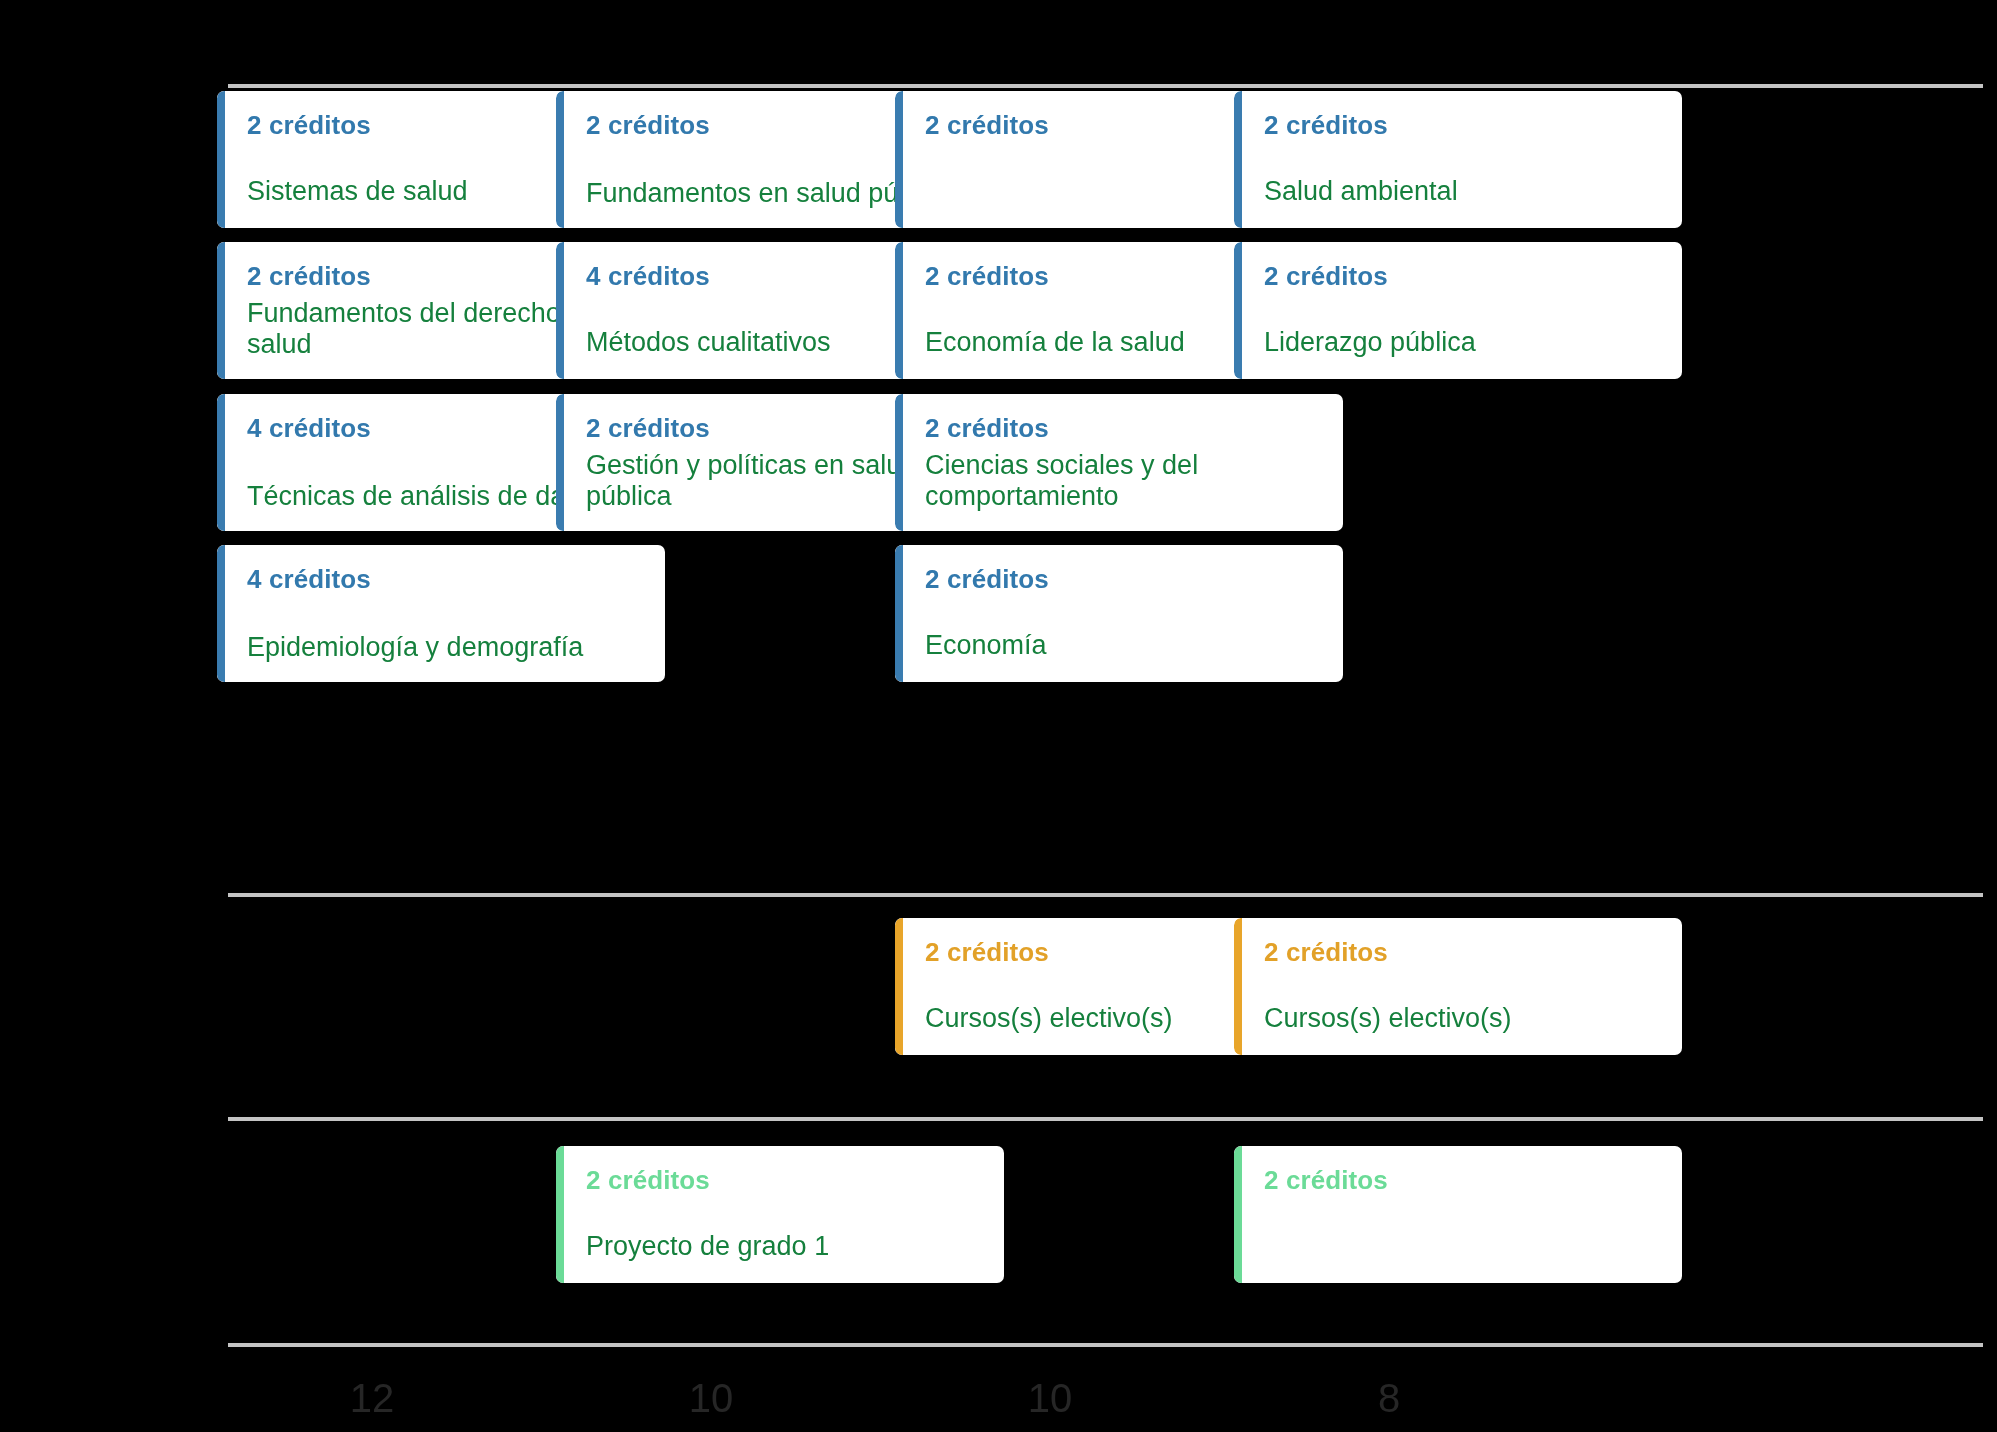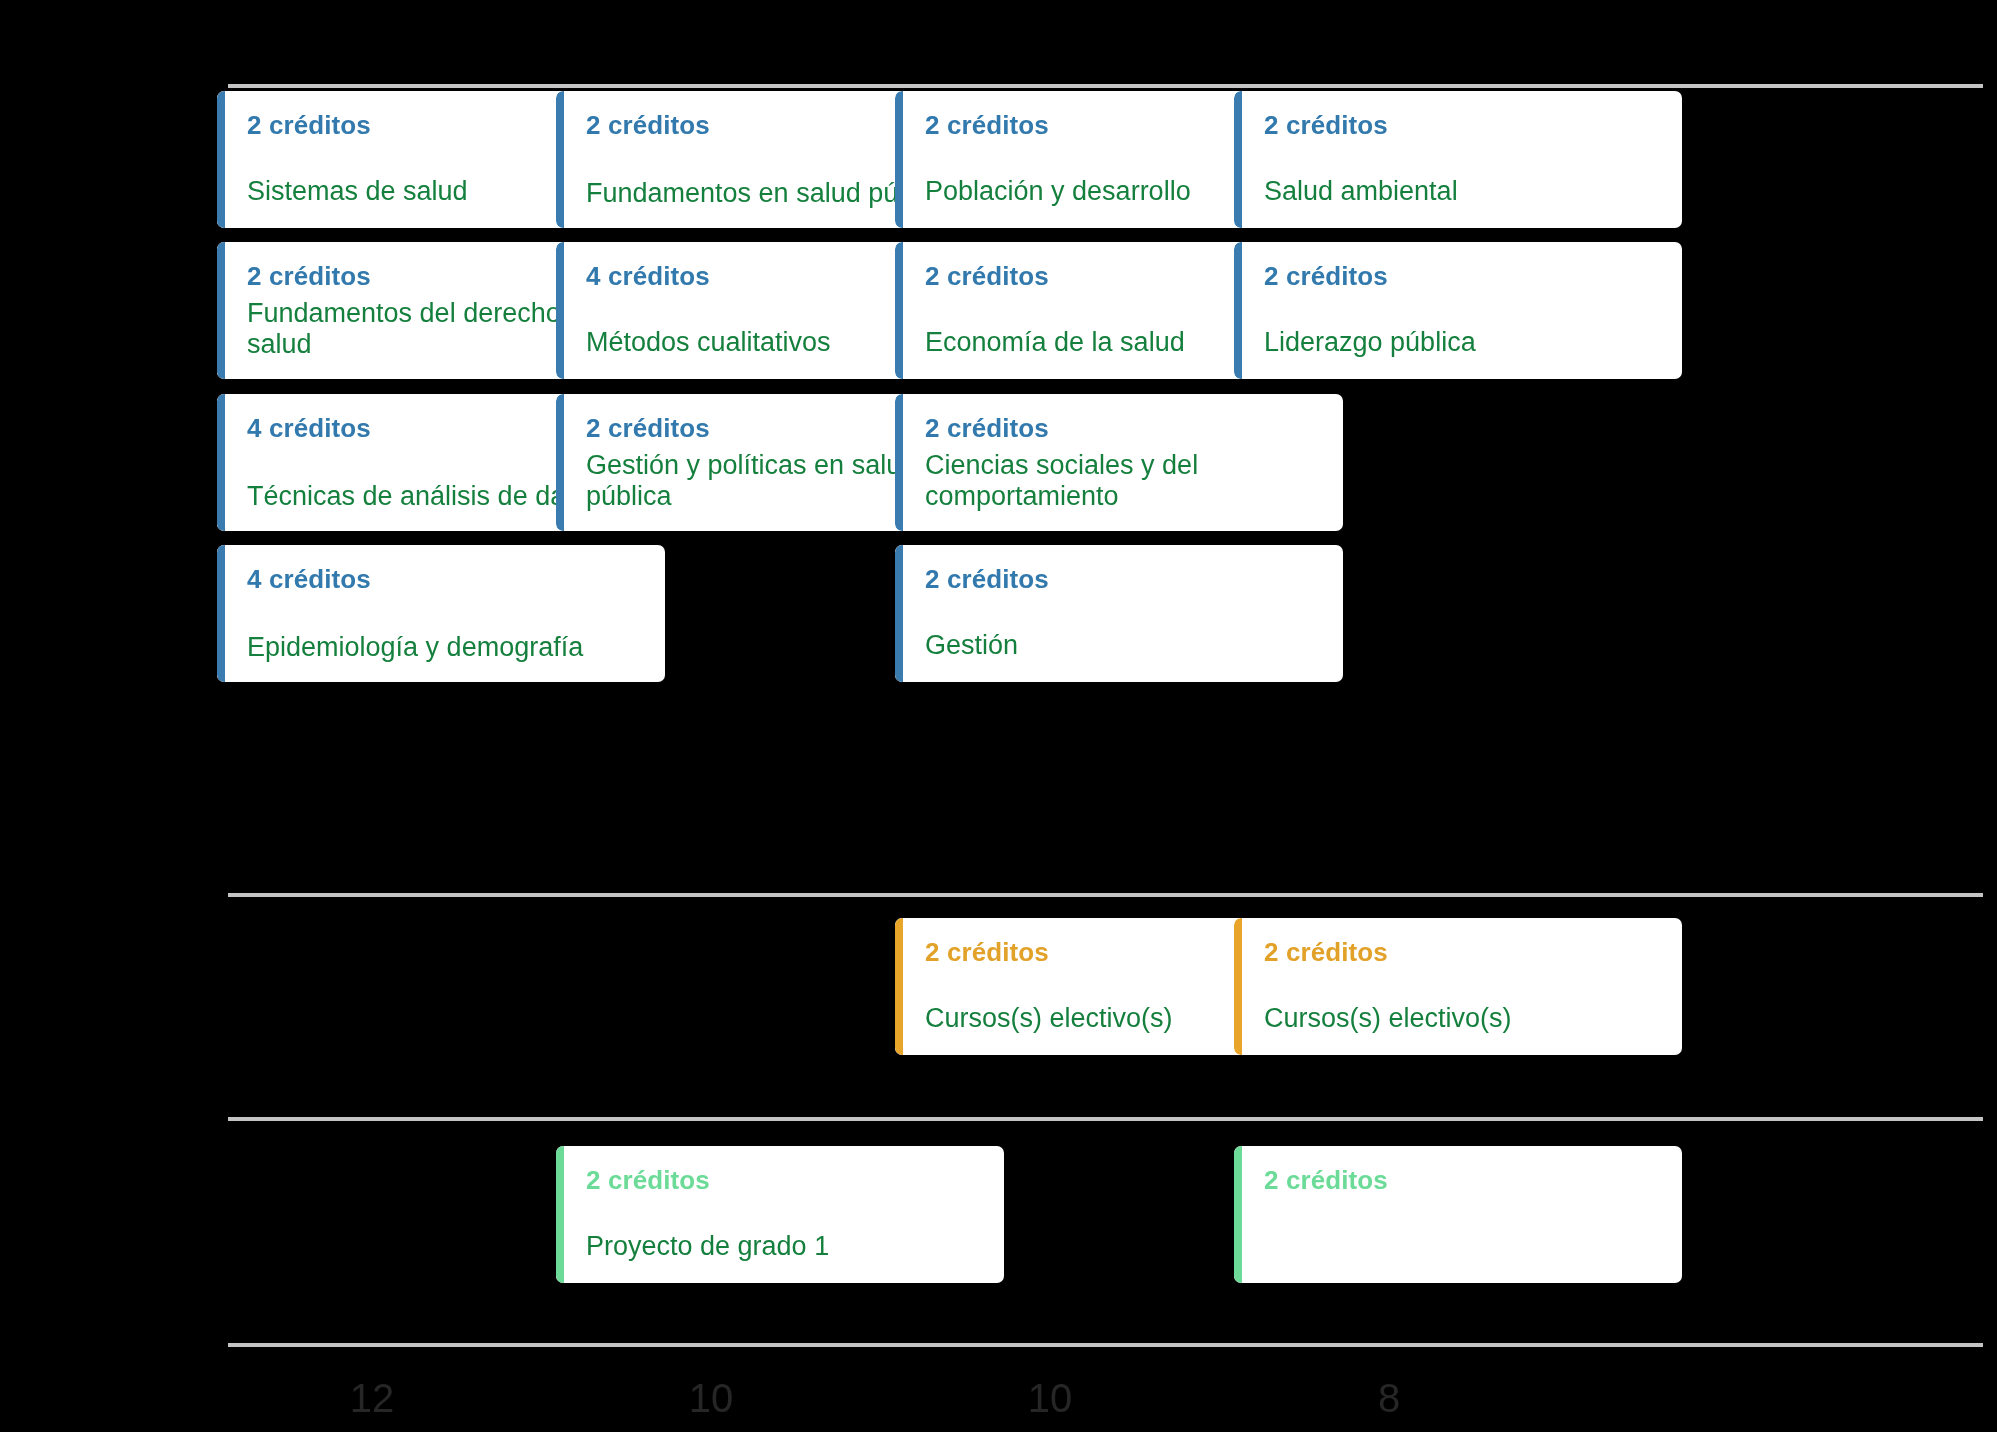--- a/index.html
+++ b/index.html
@@ -147,39 +147,38 @@
 
   <div class="card c-blue" style="left:556px; top:394px; width:448px; height:137px;">
     <span class="accent"></span>
     <span class="credits">2 créditos</span>
     <span class="cname two-line">Gestión y políticas en salud pública</span>
   </div>
 
   <div class="card c-blue" style="left:895px; top:91px;  width:448px; height:137px;">
     <span class="accent"></span>
     <span class="credits">2 créditos</span>
-    <span class="cname">Población y desarrollo</span>
   </div>
 
   <div class="card c-blue" style="left:895px; top:242px; width:448px; height:137px;">
     <span class="accent"></span>
     <span class="credits">2 créditos</span>
     <span class="cname">Economía de la salud</span>
   </div>
 
   <div class="card c-blue" style="left:895px; top:394px; width:448px; height:137px;">
     <span class="accent"></span>
     <span class="credits">2 créditos</span>
     <span class="cname two-line">Ciencias sociales y del comportamiento</span>
   </div>
 
   <div class="card c-blue" style="left:895px; top:545px; width:448px; height:137px;">
     <span class="accent"></span>
     <span class="credits">2 créditos</span>
-    <span class="cname">Gestión</span>
+    <span class="cname">Economía</span>
   </div>
 
   <div class="card c-blue" style="left:1234px; top:91px;  width:448px; height:137px;">
     <span class="accent"></span>
     <span class="credits">2 créditos</span>
     <span class="cname">Salud ambiental</span>
   </div>
 
   <div class="card c-blue" style="left:1234px; top:242px; width:448px; height:137px;">
     <span class="accent"></span>

